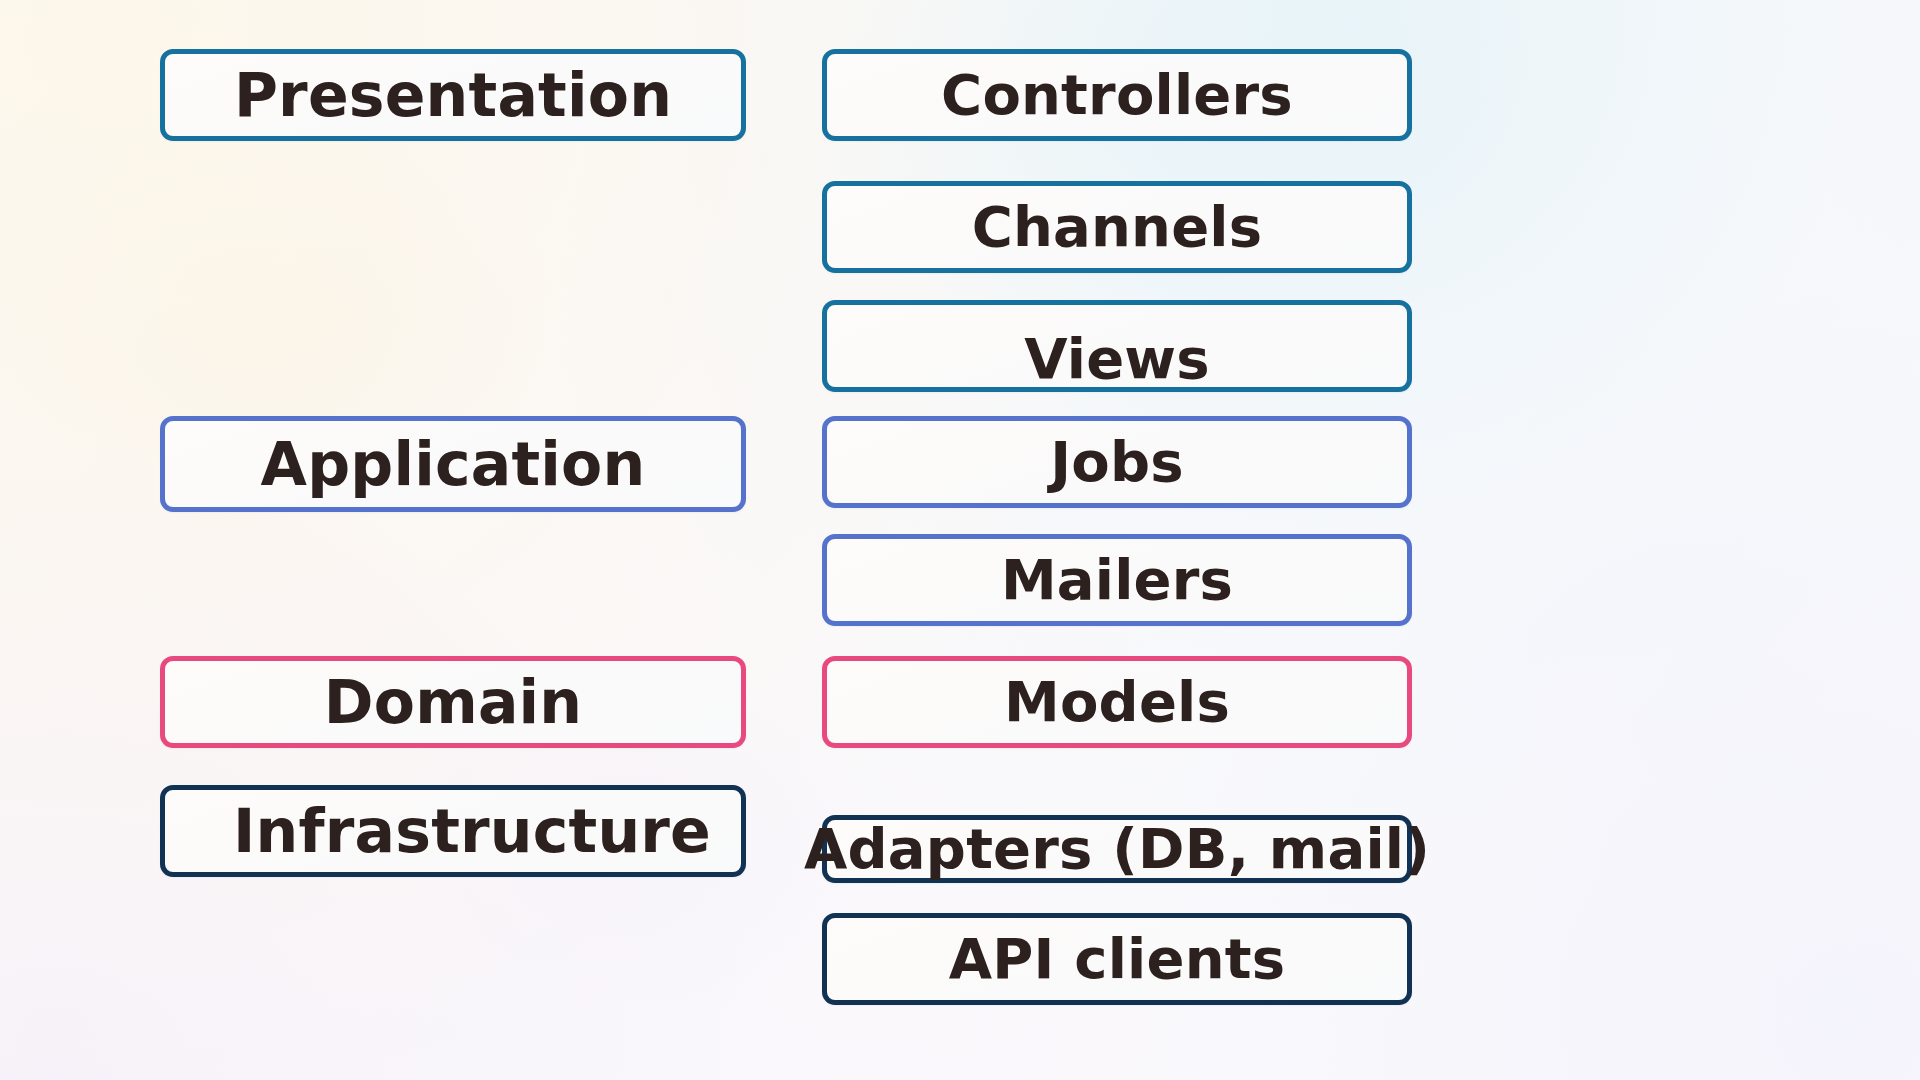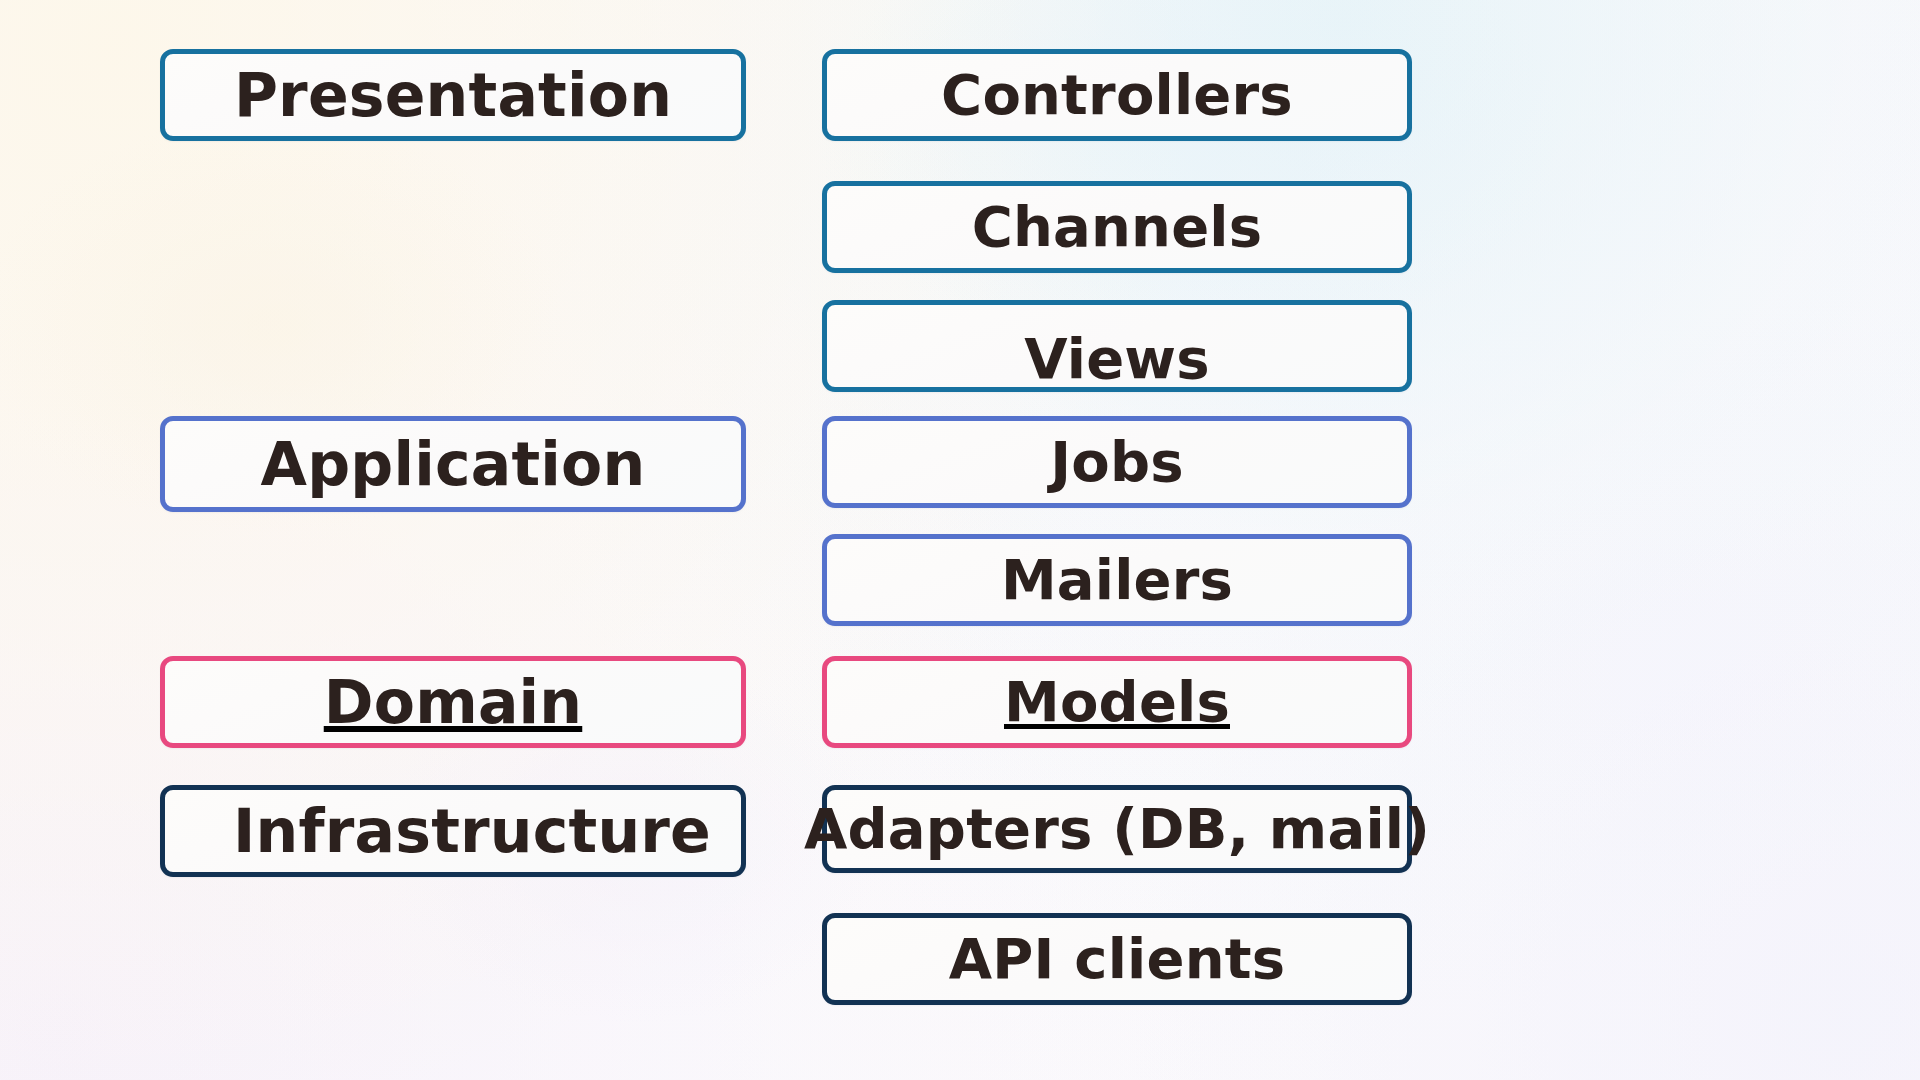--- a/index.html
+++ b/index.html
@@ -70,21 +70,21 @@
     letter-spacing: 0.2px;
     line-height: 1;
     white-space: nowrap;
   }
 
   .right-label { font-size: 56px; }
 
   
   .c-presentation   { border-color: #17719f; }
   .c-application    { border-color: #5572cc; }
-  .c-domain         { border-color: #e8497f; text-decoration: underline; }
+  .c-domain         { border-color: #e8497f; }
   .c-infrastructure { border-color: #123253; }
 </style>
 </head>
 <body>
 
 <div id="canvas">
   <div id="bg-wash"></div>
 
   <div id="left-column" class="column">
       <div class="layer-box c-presentation" style="top: 49px; left: 0px; width: 100%; height: 92px; border-color: rgb(23, 113, 159);">
@@ -112,20 +112,20 @@
       </div>
       <div class="layer-box c-application" style="top: 416px; left: 0px; width: 100%; height: 92px; border-color: rgb(85, 114, 204);">
         <span class="layer-label right-label">Jobs</span>
       </div>
       <div class="layer-box c-application" style="top: 534px; left: 0px; width: 100%; height: 92px; border-color: rgb(85, 114, 204);">
         <span class="layer-label right-label">Mailers</span>
       </div>
       <div class="layer-box c-domain" style="top: 656px; left: 0px; width: 100%; height: 92px; border-color: rgb(232, 73, 127);">
         <span class="layer-label right-label">Models</span>
       </div>
-      <div class="layer-box c-infrastructure" style="top: 785px; left: 0px; width: 100%; height: 88px; border-color: rgb(18, 50, 83);">
+      <div class="layer-box c-infrastructure" style="top: 815px; left: 0px; width: 100%; height: 68px; border-color: rgb(18, 50, 83);">
         <span class="layer-label right-label">Adapters (DB, mail)</span>
       </div>
       <div class="layer-box c-infrastructure" style="top: 913px; left: 0px; width: 100%; height: 92px; border-color: rgb(18, 50, 83);">
         <span class="layer-label right-label">API clients</span>
       </div>
     </div>
 </div>
 
 </body></html>

